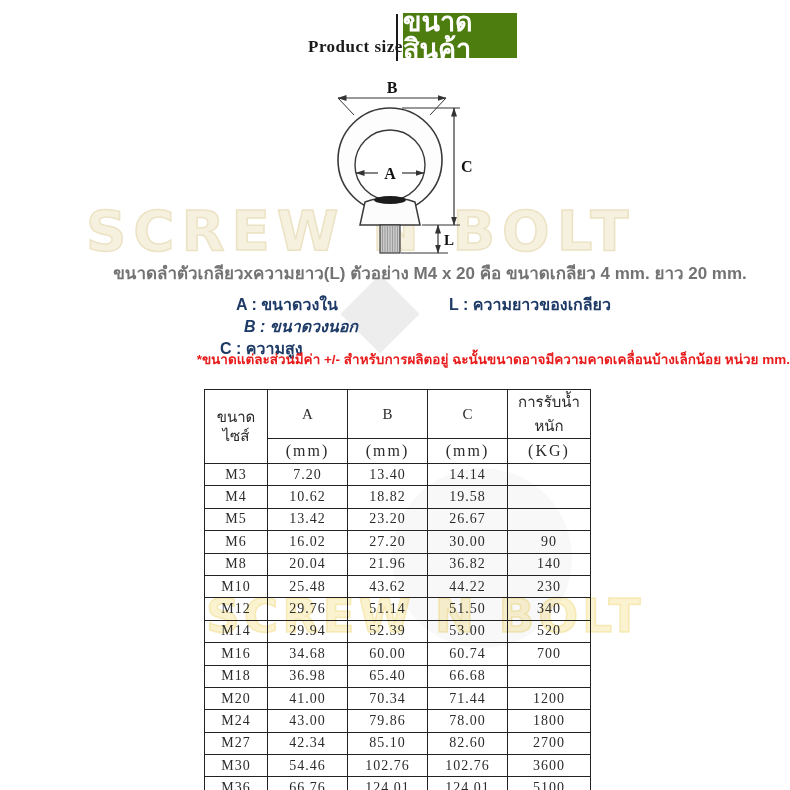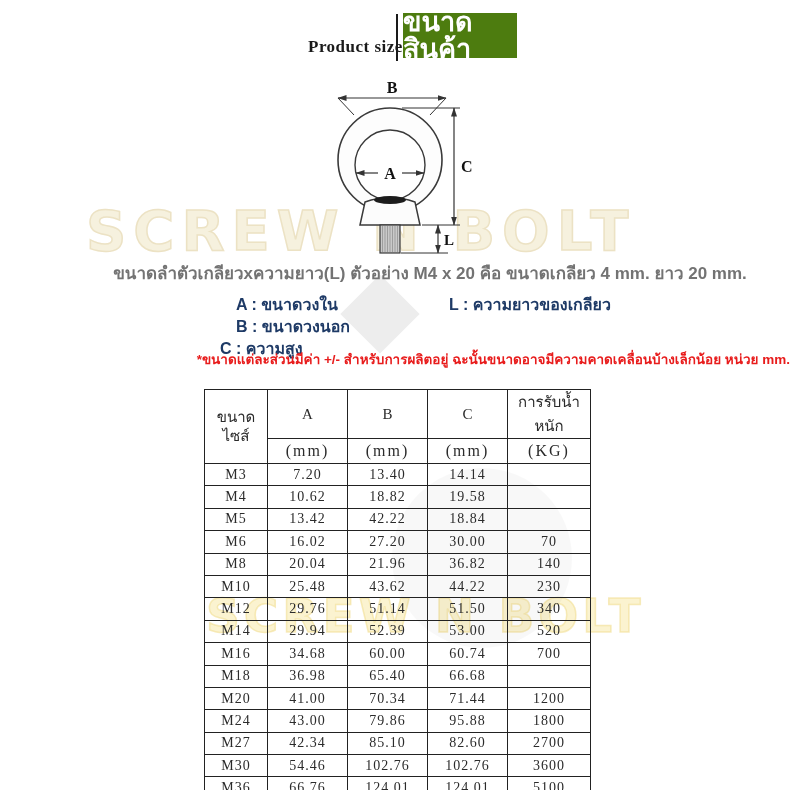--- a/index.html
+++ b/index.html
@@ -51,21 +51,21 @@
   
   .description{
     position:absolute;left:0;top:259px;width:790px;text-align:center;z-index:1;
     font-weight:bold;font-size:17px;color:#737373;padding-left:35px;
   }
   .legend-line{
     position:absolute;z-index:1;font-weight:bold;font-size:16px;
     white-space:nowrap;
   }
   .lg-a{left:236px;top:292px;}
-  .lg-b{left:236px;top:314px;}
+  .lg-b{left:244px;top:314px;font-style:italic;}
   .lg-c{left:220px;top:336px;}
   .lg-l{left:417px;top:292px;margin-left:32px;}
   .note{
     position:absolute;left:0;top:348px;width:790px;text-align:right;z-index:1;
     font-weight:bold;font-size:13.5px;
   }
   
   .size-table{
     position:absolute;left:204px;top:389px;z-index:1;
     border-collapse:collapse;table-layout:fixed;width:386px;
@@ -184,30 +184,30 @@
       <tr>
         <td>M4</td>
         <td>10.62</td>
         <td>18.82</td>
         <td>19.58</td>
         <td></td>
       </tr>
       <tr>
         <td>M5</td>
         <td>13.42</td>
-        <td>42.22</td>
-        <td>18.84</td>
+        <td>23.20</td>
+        <td>26.67</td>
         <td></td>
       </tr>
       <tr>
         <td>M6</td>
         <td>16.02</td>
         <td>27.20</td>
         <td>30.00</td>
-        <td>70</td>
+        <td>90</td>
       </tr>
       <tr>
         <td>M8</td>
         <td>20.04</td>
         <td>21.96</td>
         <td>36.82</td>
         <td>140</td>
       </tr>
       <tr>
         <td>M10</td>
@@ -248,21 +248,21 @@
         <td>M20</td>
         <td>41.00</td>
         <td>70.34</td>
         <td>71.44</td>
         <td>1200</td>
       </tr>
       <tr>
         <td>M24</td>
         <td>43.00</td>
         <td>79.86</td>
-        <td>95.88</td>
+        <td>78.00</td>
         <td>1800</td>
       </tr>
       <tr>
         <td>M27</td>
         <td>42.34</td>
         <td>85.10</td>
         <td>82.60</td>
         <td>2700</td>
       </tr>
       <tr>

